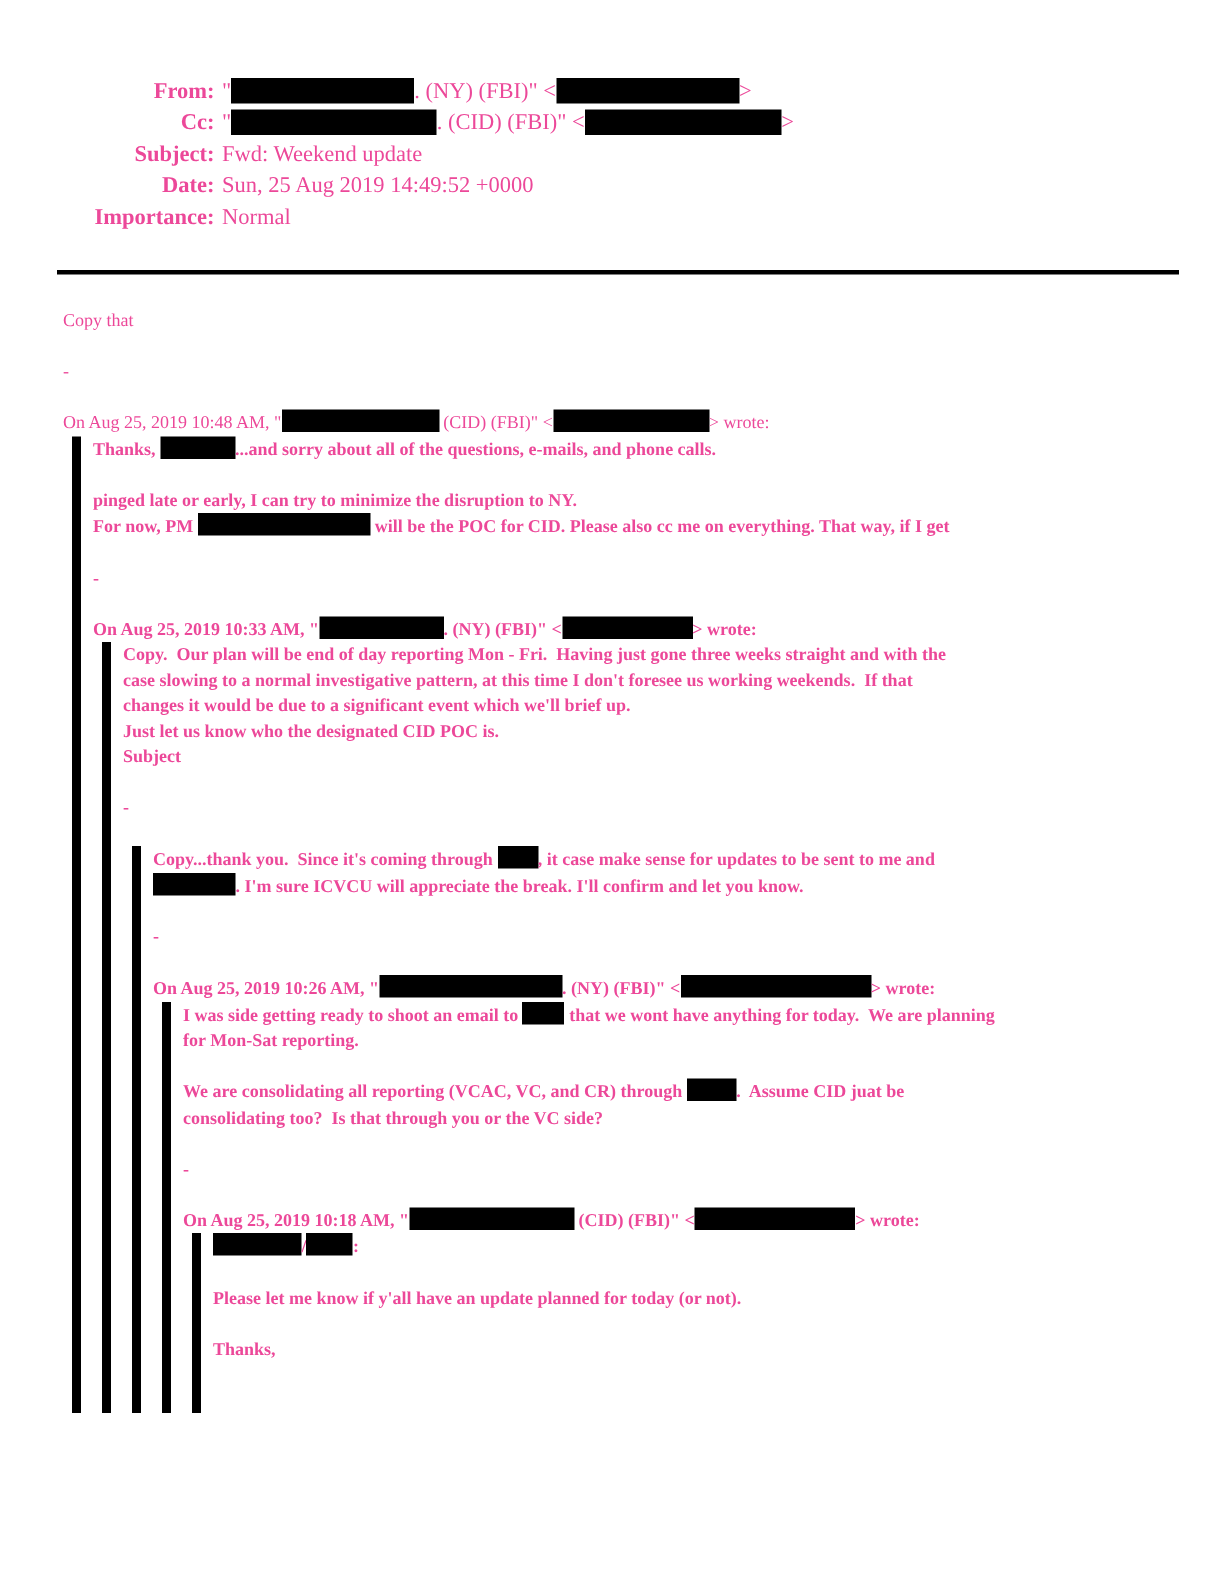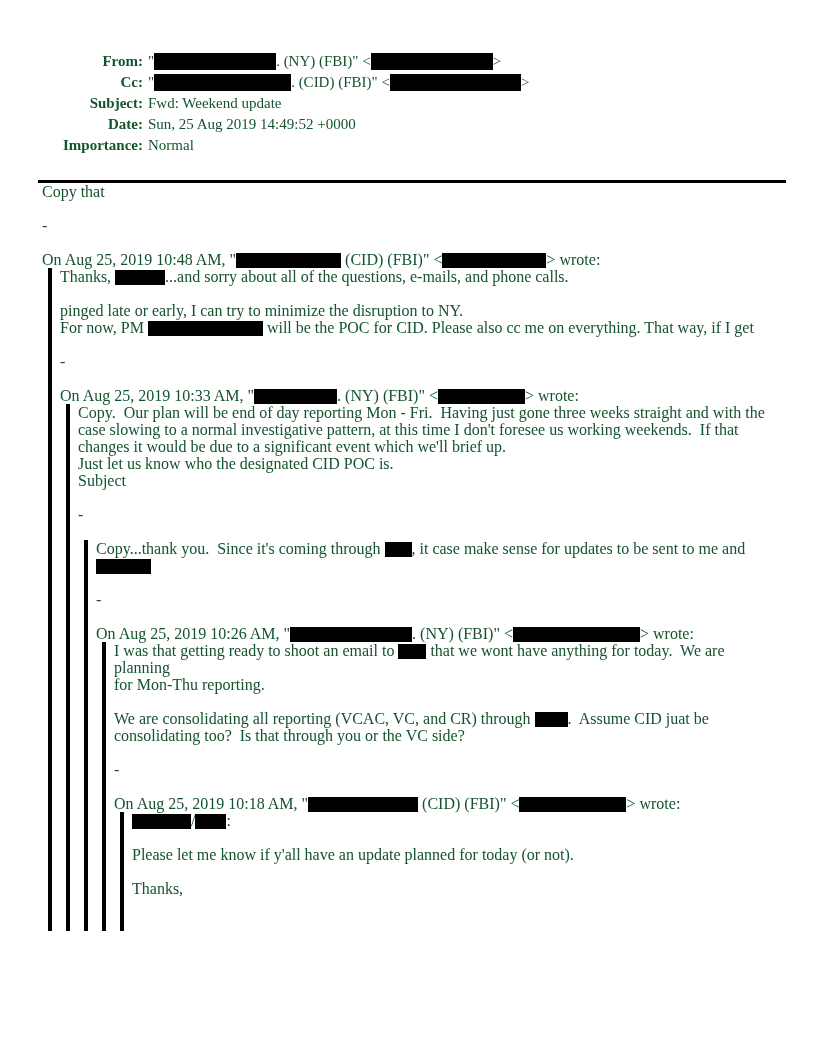--- a/index.html
+++ b/index.html
@@ -1,42 +1,43 @@
 <!DOCTYPE html>
 <html><head>
 <meta charset="utf-8">
 <style>
   html,body{margin:0;padding:0;background:#fff;}
   .page{
     position:relative;
     width:816px;height:1056px;
     box-sizing:border-box;
     background:#fff;
-    color:#14532d;
+    color:#ec4899;
     font-family:"Liberation Serif", serif;
     padding:51px 38px 0 38px;
     overflow:hidden;
   }
   
   .header{font-size:15px;line-height:21px;}
   .hrow{display:flex;align-items:flex-start;}
   .hlabel{flex:0 0 105px;width:105px;font-weight:bold;text-align:right;white-space:pre;}
   .hvalue{margin-left:5px;}
   .header .line{min-height:21px;}
   .header .redact{height:17px;vertical-align:-3.5px;}
   
   .rule{height:3px;background:#000;margin-top:24px;width:748px;}
   
-  .body{font-size:16px;line-height:17px;margin-left:4px;width:736px;}
+  .body{font-size:12px;line-height:17px;margin-top:22px;margin-left:4px;width:736px;}
   .line{min-height:17px;white-space:pre-wrap;}
   .redact{display:inline-block;background:#000;height:15px;vertical-align:-2.5px;}
   blockquote{
     margin:0 0 0 6px;
-    border-left:4px solid #000000;
+    border-left:6px solid #000000;
     padding:0 0 0 8px;
+    font-weight:bold;
   }
 </style>
 </head>
 <body>
 
 <div class="page">
 
   <div class="header">
     <div class="hrow">
       <div class="hlabel">From:</div>
@@ -101,31 +102,31 @@
             <div class="line">Just let us know who the designated CID POC is.</div>
             <div class="line">Subject</div>
             <div class="line"></div>
             <div class="line">-</div>
             <div class="line"></div>
           </div>
 
         <blockquote>
           <div>
               <div class="line"><span class="t">Copy...thank you.  Since it's coming through </span><span class="redact" style="width: 27px;"></span><span class="t">, it case make sense for updates to be sent to me and</span></div>
-              <div class="line"><span class="redact" style="width: 55px;"></span></div>
+              <div class="line"><span class="redact" style="width: 55px;"></span><span class="t">. I'm sure ICVCU will appreciate the break. I'll confirm and let you know.</span></div>
               <div class="line"></div>
               <div class="line">-</div>
               <div class="line"></div>
             </div>
 
           <div class="line"><span class="t">On Aug 25, 2019 10:26 AM, "</span><span class="redact" style="width: 122px;"></span><span class="t">. (NY) (FBI)" &lt;</span><span class="redact" style="width: 127px;"></span><span class="t">&gt; wrote:</span></div>
           <blockquote>
             <div>
-                <div class="line"><span class="t">I was that getting ready to shoot an email to </span><span class="redact" style="width: 28px;"></span><span class="t"> that we wont have anything for today.  We are planning</span></div>
-                <div class="line">for Mon-Thu reporting.</div>
+                <div class="line"><span class="t">I was side getting ready to shoot an email to </span><span class="redact" style="width: 28px;"></span><span class="t"> that we wont have anything for today.  We are planning</span></div>
+                <div class="line">for Mon-Sat reporting.</div>
                 <div class="line"></div>
                 <div class="line"><span class="t">We are consolidating all reporting (VCAC, VC, and CR) through </span><span class="redact" style="width: 33px;"></span><span class="t">.  Assume CID juat be</span></div>
                 <div class="line">consolidating too?  Is that through you or the VC side?</div>
                 <div class="line"></div>
                 <div class="line">-</div>
                 <div class="line"></div>
               </div>
 
             <div class="line"><span class="t">On Aug 25, 2019 10:18 AM, "</span><span class="redact" style="width: 110px;"></span><span class="t"> (CID) (FBI)" &lt;</span><span class="redact" style="width: 107px;"></span><span class="t">&gt; wrote:</span></div>
             <blockquote>

